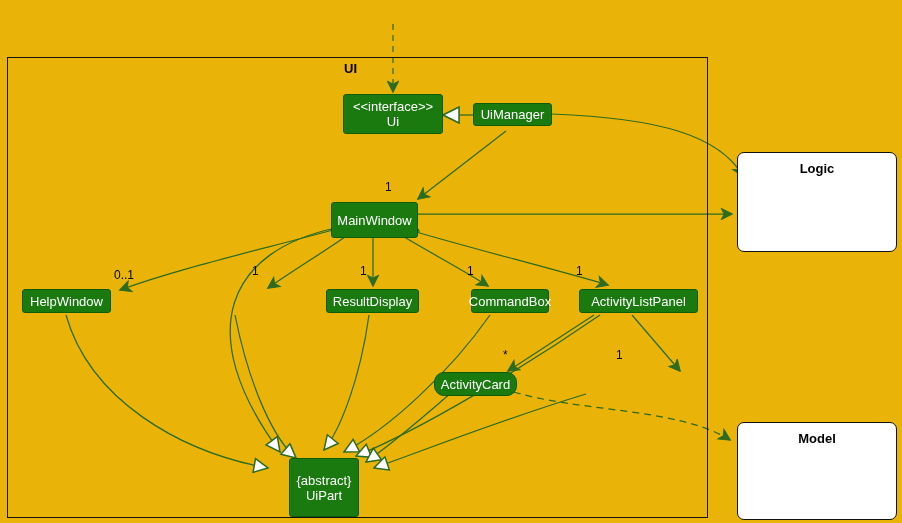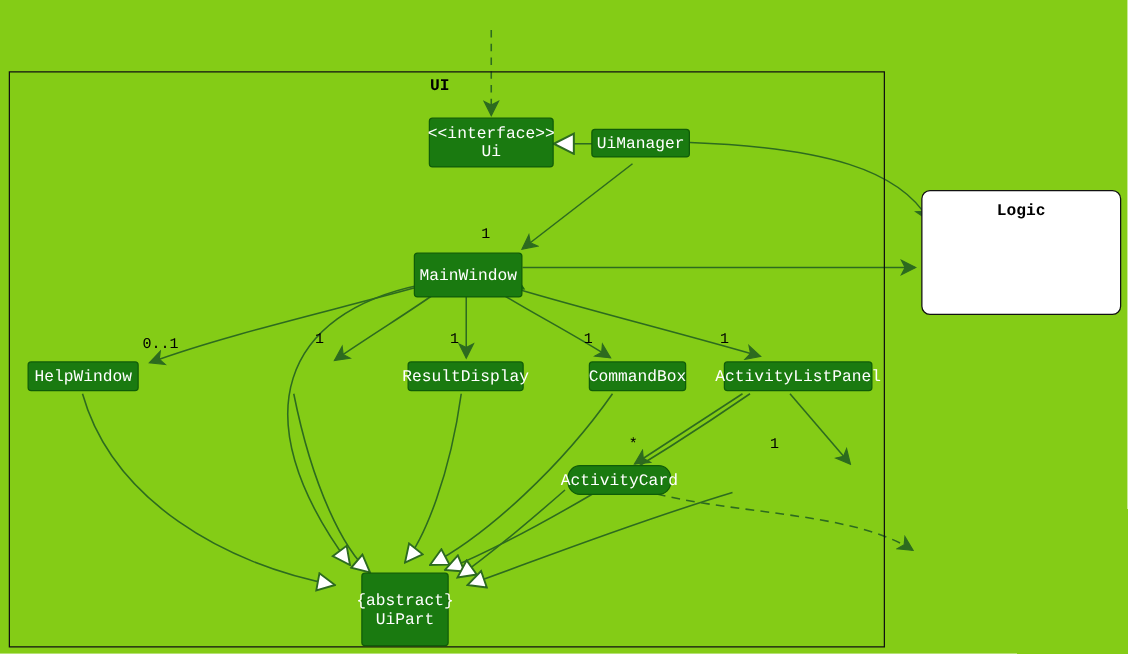--- a/index.html
+++ b/index.html
@@ -7,23 +7,22 @@
     padding: 0;
     background: #ffffff;
   }
   body {
     font-family: "Liberation Sans", sans-serif;
   }
   #diagram-root {
     position: relative;
     width: 902px;
     height: 523px;
-    background: #84cc16;
+    background: #eab308;
     overflow: hidden;
-    font-family: Liberation Mono, monospace;
   }
   #edge-layer {
     position: absolute;
     left: 0;
     top: 0;
     width: 902px;
     height: 523px;
   }
   .uml-class {
     position: absolute;
@@ -159,20 +158,23 @@
       <path d="M 366 231 l 7 -5 l 7 5 l -7 5 z"></path>
       <path d="M 389 230 l 7 -4 l 7 4 l -7 4 z" transform="rotate(14 396 230)"></path>
       <path d="M 406 228 l 7 -4 l 7 4 l -7 4 z" transform="rotate(26 413 228)"></path>
     </g>
   </svg>
 
   <div class="ext-package" style="left:737px; top:152px; width:160px; height:100px;">
     <div class="ext-title">Logic</div>
   </div>
 
+  <div class="ext-package" style="left:737px; top:422px; width:160px; height:98px;">
+    <div class="ext-title">Model</div>
+  </div>
 
   <div class="uml-class" style="left:343px; top:94px; width:100px; height:40px;">
     <div class="stereotype">&lt;&lt;interface&gt;&gt;</div>
     <div class="cname">Ui</div>
   </div>
 
   <div class="uml-class" style="left:473px; top:103px; width:79px; height:23px;">
     <div class="cname">UiManager</div>
   </div>
 
@@ -190,21 +192,21 @@
   </div>
 
   <div class="uml-class" style="left:471px; top:289px; width:78px; height:24px;">
     <div class="cname">CommandBox</div>
   </div>
 
   <div class="uml-class" style="left:579px; top:289px; width:119px; height:24px;">
     <div class="cname">ActivityListPanel</div>
   </div>
 
-  <div class="uml-class" style="left:454px; top:372px; width:83px; height:24px;border-radius:10px;">
+  <div class="uml-class" style="left:434px; top:372px; width:83px; height:24px;border-radius:10px;">
     <div class="cname">ActivityCard</div>
   </div>
 
 
   <div class="uml-class" style="left:289px; top:458px; width:70px; height:59px;">
     <div class="stereotype">{abstract}</div>
     <div class="cname">UiPart</div>
   </div>
 
   <div class="mult" style="left:385px; top:180px;">1</div>

